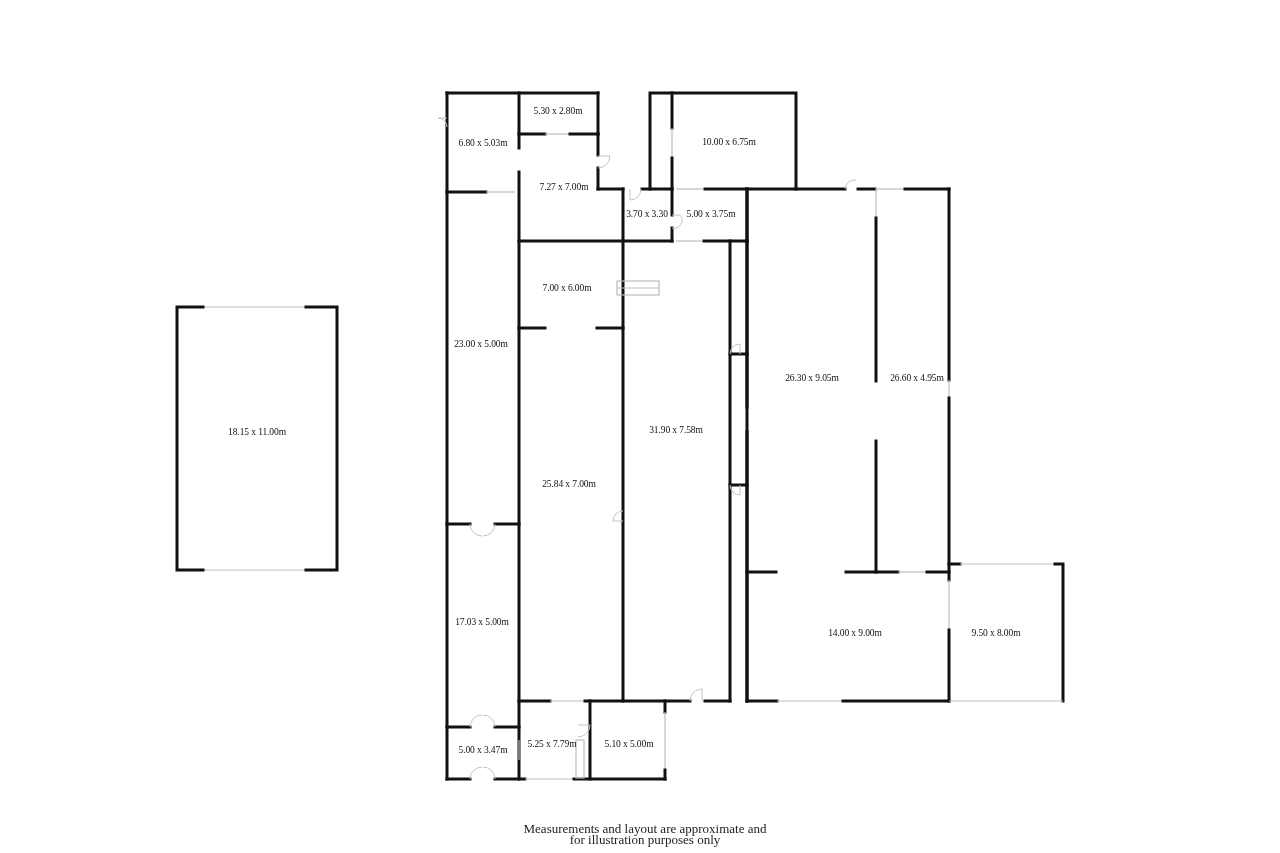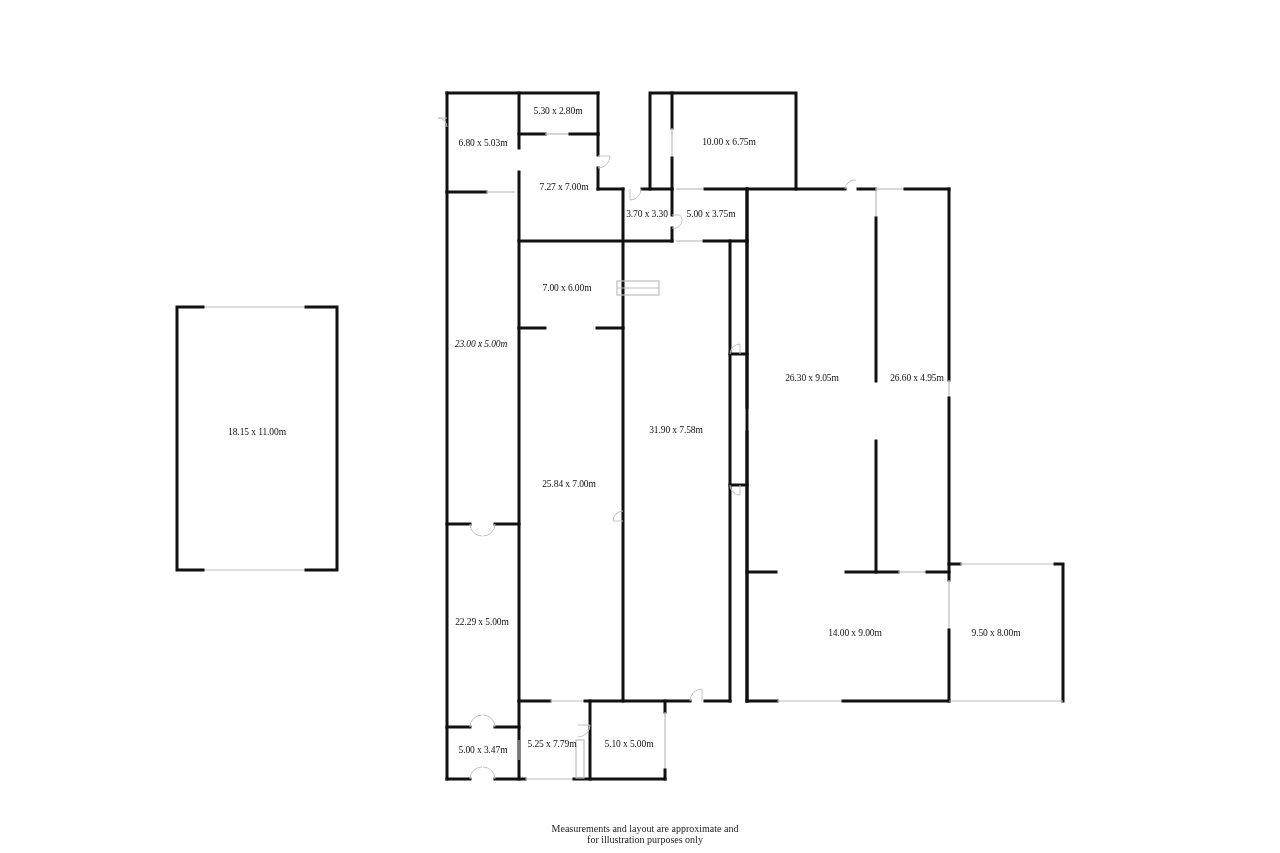--- a/index.html
+++ b/index.html
@@ -2,21 +2,21 @@
 <html><head>
 <meta charset="utf-8">
 <style>
   html, body { margin: 0; padding: 0; background: #ffffff; }
   body { width: 1280px; height: 853px; position: relative; overflow: hidden; font-family: "DejaVu Serif", "Liberation Serif", serif; }
   svg.plan { position: absolute; left: 0; top: 0; }
   .wall { stroke: #111111; stroke-width: 3; fill: none; stroke-linecap: square; }
   .thin { stroke: #bdbdbd; stroke-width: 1.2; fill: none; }
   .door { stroke: #c4c4c4; stroke-width: 1; fill: none; }
   .label { position: absolute; font-family: "Liberation Serif", "DejaVu Serif", serif; font-size: 9.5px; color: #111; white-space: nowrap; transform: translate(-50%, -50%); letter-spacing: -0.1px; }
-  .disclaimer { position: absolute; left: 645px; top: 823px; transform: translateX(-50%); text-align: center; font-family: "Liberation Serif", "DejaVu Serif", serif; font-size: 10px; line-height: 11px; color: #222; width: 260px; }
+  .disclaimer { position: absolute; left: 645px; top: 823px; transform: translateX(-50%); text-align: center; font-family: "Liberation Serif", "DejaVu Serif", serif; font-size: 13px; line-height: 11px; color: #222; width: 260px; }
 </style>
 </head>
 <body>
 
 <svg class="plan" width="1280" height="853" viewBox="0 0 1280 853" xmlns="http://www.w3.org/2000/svg">
 
   <g>
     <line class="thin" x1="177" y1="307" x2="337" y2="307"></line>
     <line class="thin" x1="177" y1="570" x2="337" y2="570"></line>
     <polyline class="wall" points="203,307 177,307 177,570 203,570"></polyline>
@@ -147,26 +147,26 @@
 </svg>
 
 <div class="label" style="left:257px; top:432px;">18.15 x 11.00m</div>
 <div class="label" style="left:483px; top:143px;">6.80 x 5.03m</div>
 <div class="label" style="left:558px; top:111px;">5.30 x 2.80m</div>
 <div class="label" style="left:564px; top:187px;">7.27 x 7.00m</div>
 <div class="label" style="left:729px; top:142px;">10.00 x 6.75m</div>
 <div class="label" style="left:647px; top:214px;">3.70 x 3.30</div>
 <div class="label" style="left:711px; top:214px;font-family:Liberation Serif, serif;">5.00 x 3.75m</div>
 <div class="label" style="left:567px; top:288px;">7.00 x 6.00m</div>
-<div class="label" style="left:481px; top:344px;font-style:italic;">23.00 x 5.00m</div>
+<div class="label" style="left:481px; top:344px;">23.00 x 5.00m</div>
 <div class="label" style="left:676px; top:430px;text-align:right;">31.90 x 7.58m</div>
 <div class="label" style="left:569px; top:484px;">25.84 x 7.00m</div>
 <div class="label" style="left:812px; top:378px;">26.30 x 9.05m</div>
 <div class="label" style="left:917px; top:378px;text-align:center;">26.60 x 4.95m</div>
-<div class="label" style="left:482px; top:622px;">22.29 x 5.00m</div>
+<div class="label" style="left:482px; top:622px;">17.03 x 5.00m</div>
 <div class="label" style="left:855px; top:633px;">14.00 x 9.00m</div>
 <div class="label" style="left:956px; top:633px;margin-left:40px;">9.50 x 8.00m</div>
 <div class="label" style="left:483px; top:750px;">5.00 x 3.47m</div>
 <div class="label" style="left:552px; top:744px;">5.25 x 7.79m</div>
 <div class="label" style="left:629px; top:744px;">5.10 x 5.00m</div>
 
 <div class="disclaimer">
   <div>Measurements and layout are approximate and</div>
   <div>for illustration purposes only</div>
 </div>

